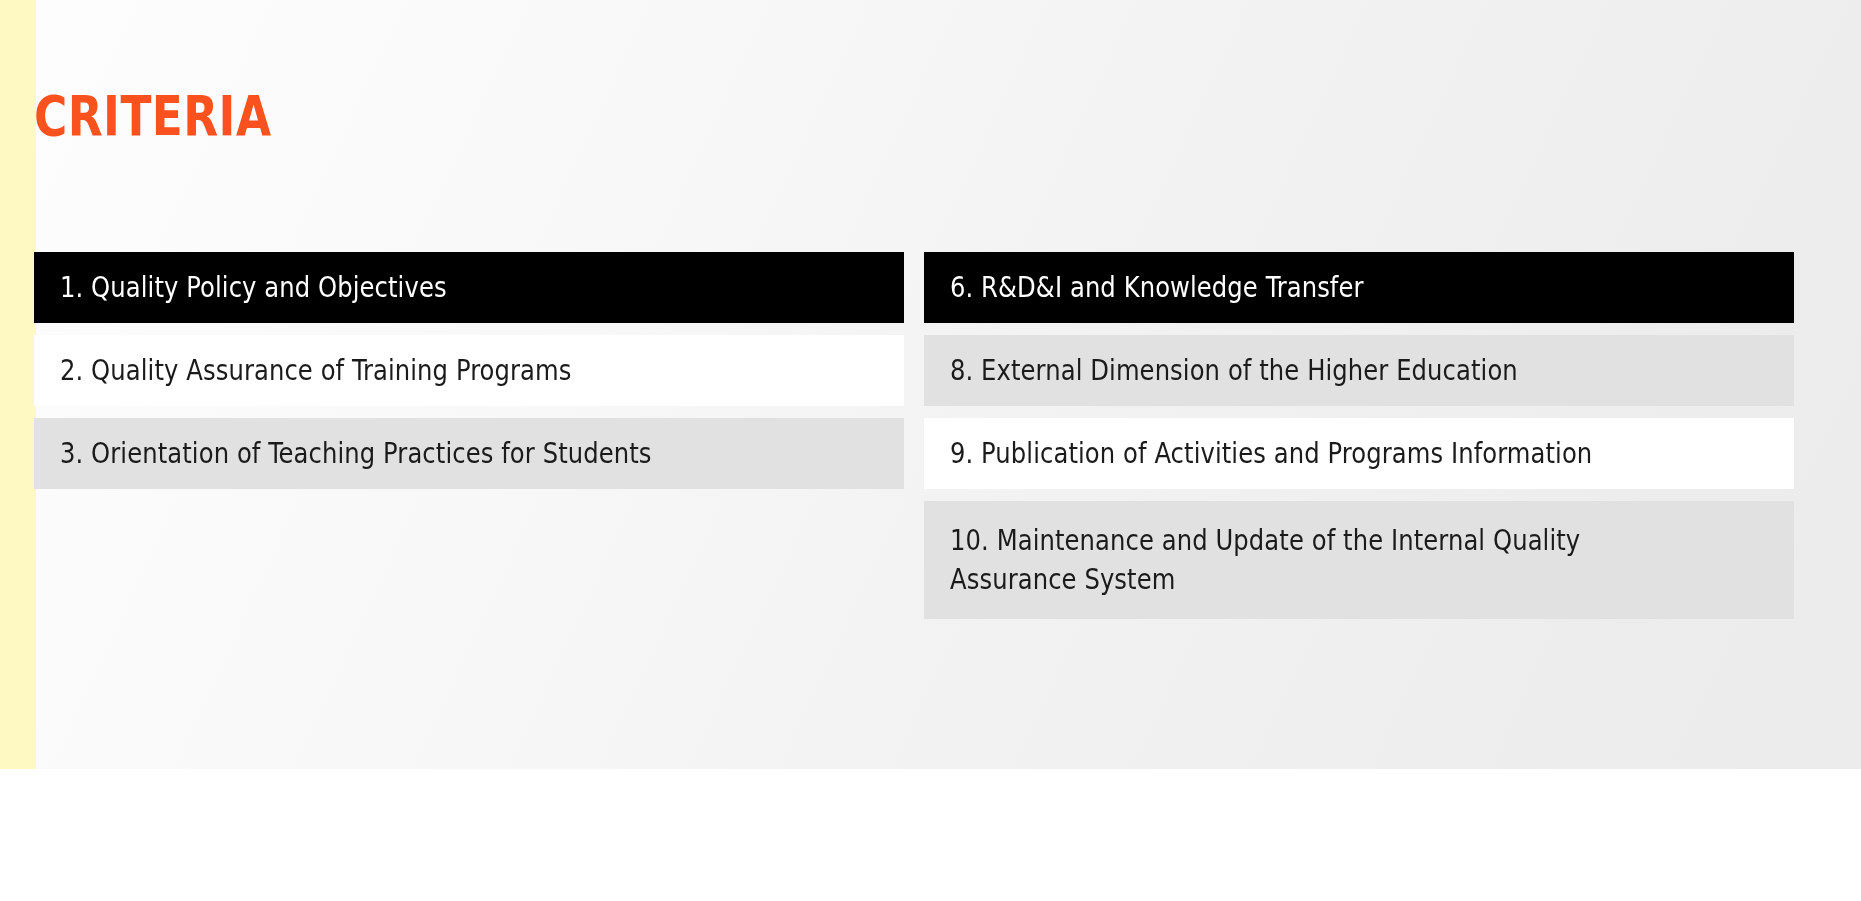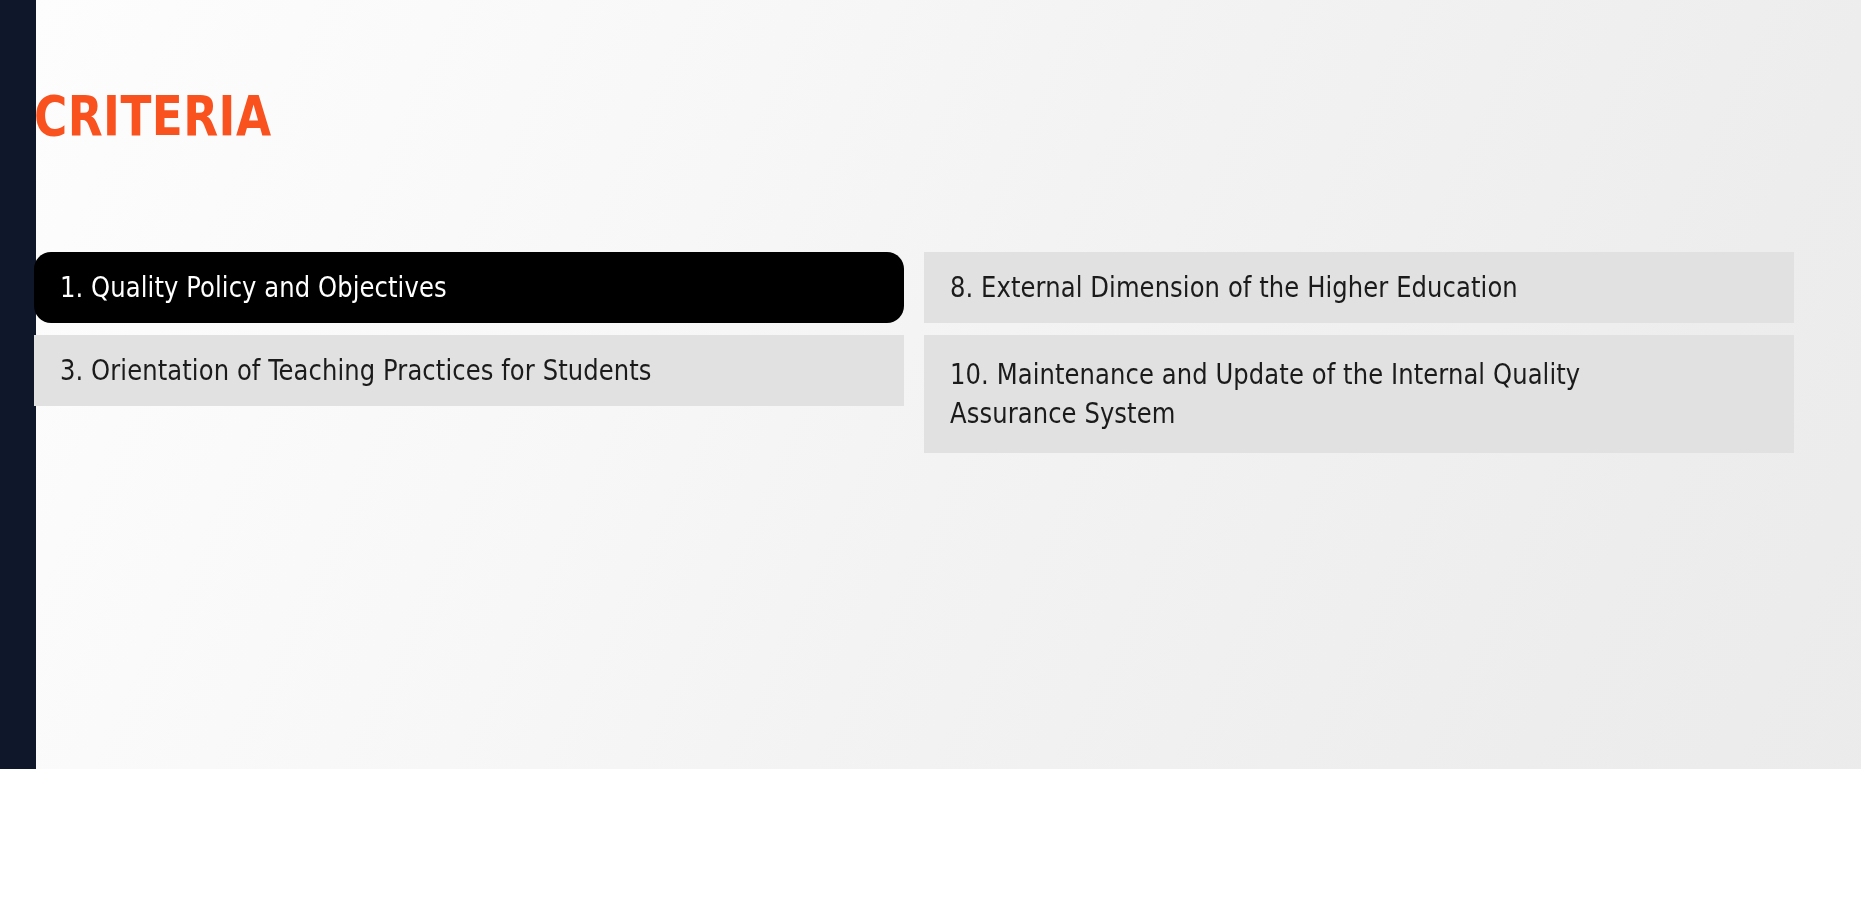--- a/index.html
+++ b/index.html
@@ -13,21 +13,21 @@
     overflow: hidden;
     font-family: "DejaVu Sans", "Liberation Sans", sans-serif;
     background: #ffffff;
   }
 
   #slide {
     position: relative;
     width: 1861px;
     height: 769px;
     box-sizing: border-box;
-    background: #0f172a;
+    background: #fef9c3;
     overflow: hidden;
   }
 
   
   #slide-canvas {
     position: absolute;
     left: 36px;
     top: 0;
     width: 1825px;
     height: 901px;
@@ -92,21 +92,20 @@
   }
 
   .criteria-row.tall {
     min-height: 118px;
     align-items: center;
   }
 
   .criteria-row.style-dark {
     background: #000000;
     color: #ffffff;
-    border-radius: 17px;
   }
 
   .criteria-row.style-white {
     background: #ffffff;
     color: #1b1b1b;
   }
 
   .criteria-row.style-gray {
     background: #e1e1e1;
     color: #1b1b1b;
@@ -128,28 +127,37 @@
   <div id="slide-canvas"></div>
 
   <div id="page-title">CRITERIA</div>
 
   <div id="criteria-grid">
 
     <div class="criteria-column" id="col-left">
         <div class="criteria-row style-dark">
           <span class="row-label">1. Quality Policy and Objectives</span>
         </div>
+        <div class="criteria-row style-white">
+          <span class="row-label">2. Quality Assurance of Training Programs</span>
+        </div>
         <div class="criteria-row style-gray">
           <span class="row-label">3. Orientation of Teaching Practices for Students</span>
         </div>
       </div>
 
     <div class="criteria-column" id="col-right">
+        <div class="criteria-row style-dark">
+          <span class="row-label">6. R&amp;D&amp;I and Knowledge Transfer</span>
+        </div>
         <div class="criteria-row style-gray">
           <span class="row-label">8. External Dimension of the Higher Education</span>
+        </div>
+        <div class="criteria-row style-white">
+          <span class="row-label">9. Publication of Activities and Programs Information</span>
         </div>
         <div class="criteria-row style-gray tall">
           <span class="row-label">10. Maintenance and Update of the Internal Quality Assurance System</span>
         </div>
       </div>
 
   </div>
 
 </div>
 

